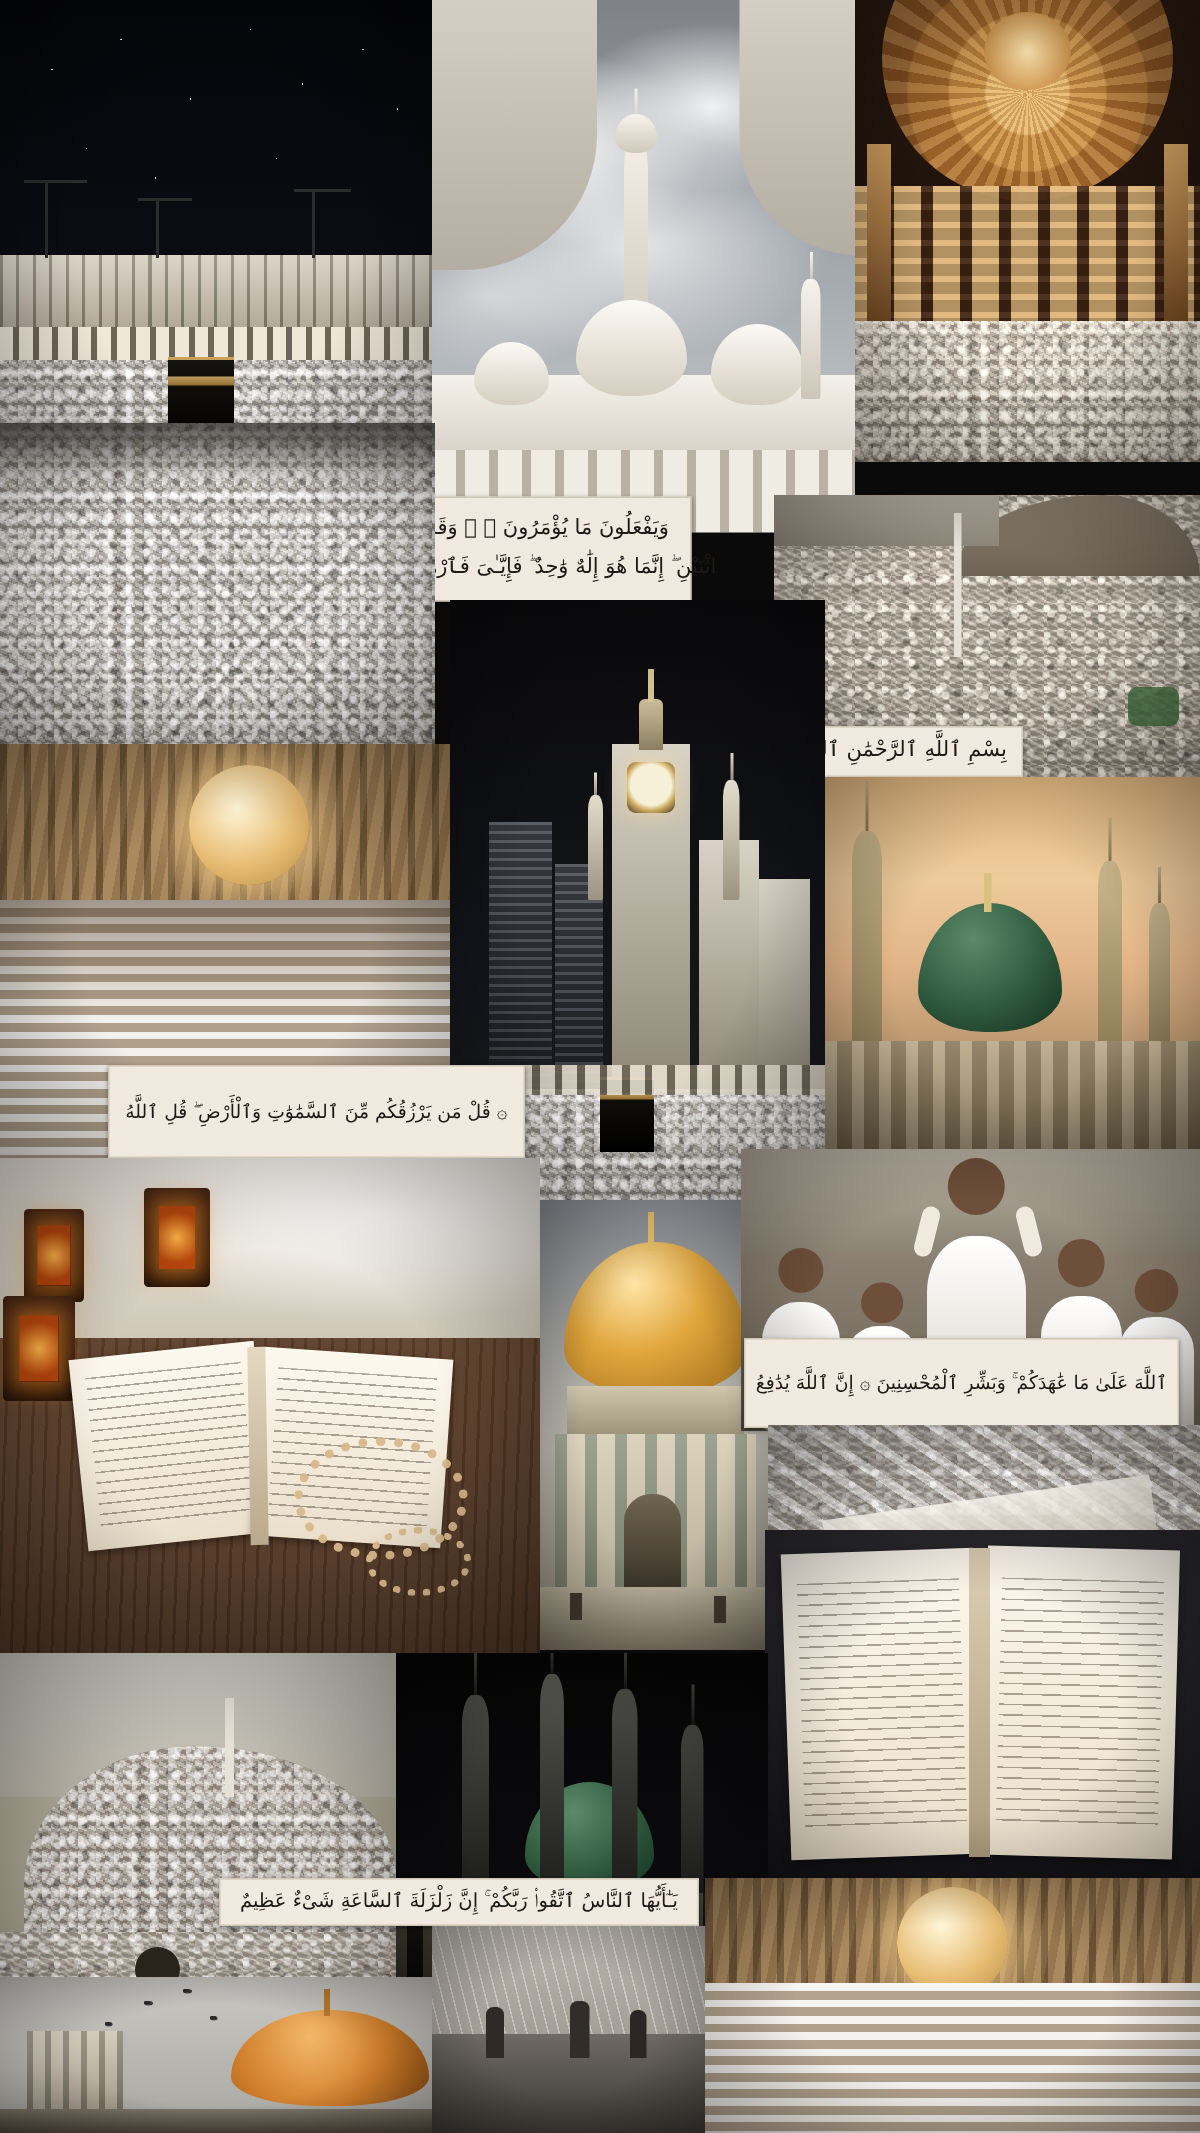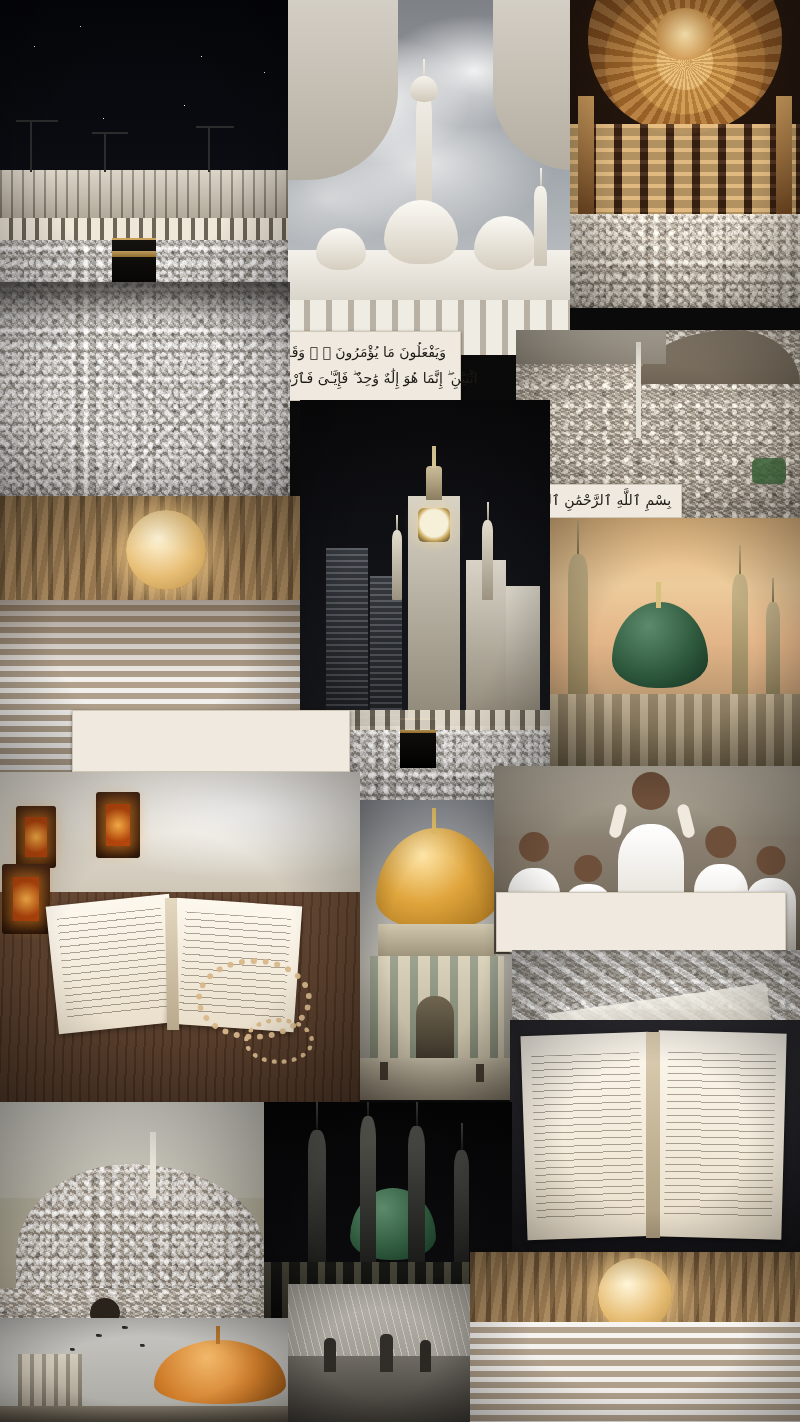--- a/index.html
+++ b/index.html
@@ -365,20 +365,21 @@
     <div class="green-dome" style="left:62px;top:84px;width:96px;height:86px;"></div>
     <div style="position:absolute;left:106px;top:64px;width:5px;height:26px;background:#d9c27f;"></div>
     <div class="minaret" style="left:18px;top:36px;width:20px;height:150px;background:linear-gradient(#cdb98c,#8a7a55);"></div>
     <div class="minaret" style="left:182px;top:56px;width:16px;height:132px;background:linear-gradient(#cdb98c,#8a7a55);"></div>
     <div class="minaret" style="left:216px;top:84px;width:14px;height:108px;background:linear-gradient(#c3b089,#7e7150);"></div>
     <div style="position:absolute;left:0;top:176px;width:250px;height:86px;background:linear-gradient(#b7a482,#6c5f46);"></div>
     <div style="position:absolute;left:0;top:176px;width:250px;height:86px;background:repeating-linear-gradient(90deg, rgba(255,255,255,.14) 0 8px, rgba(0,0,0,.18) 8px 18px);"></div>
   </div>
 
   <div class="ayah" style="left:72px;top:710px;width:278px;height:62px;font-size:12.5px;">
+    <span>۞ قُلْ مَن يَرْزُقُكُم مِّنَ ٱلسَّمَٰوَٰتِ وَٱلْأَرْضِ ۖ قُلِ ٱللَّهُ</span>
   </div>
 
   <div class="tile vignette" style="left:0;top:772px;width:360px;height:330px;">
     <div class="inner wood"></div>
     <div style="position:absolute;left:0;top:0;width:360px;height:120px;background:linear-gradient(#efeae0,#cfc8b9);"></div>
     <div style="position:absolute;left:0;top:0;width:360px;height:120px;background:radial-gradient(ellipse at 70% 30%, rgba(255,255,255,.9), rgba(255,255,255,0) 60%);"></div>
     <div class="lantern" style="left:96px;top:20px;width:44px;height:66px;"></div>
     <div class="lantern" style="left:16px;top:34px;width:40px;height:62px;"></div>
     <div class="lantern" style="left:2px;top:92px;width:48px;height:70px;"></div>
 
@@ -423,20 +424,21 @@
       </div>
     <div class="pilgrim" style="left:200px;top:98px;width:54px;height:90px;">
         <span class="head"></span>
       </div>
     <div class="pilgrim" style="left:252px;top:112px;width:50px;height:76px;">
         <span class="head"></span>
       </div>
   </div>
 
   <div class="ayah" style="left:496px;top:892px;width:290px;height:60px;font-size:12.5px;">
+    <span>ٱللَّهَ عَلَىٰ مَا عَٰهَدَكُمْ ۚ وَبَشِّرِ ٱلْمُحْسِنِينَ ۞ إِنَّ ٱللَّهَ يُدَٰفِعُ</span>
   </div>
 
   <div class="tile vignette" style="left:512px;top:950px;width:288px;height:200px;">
     <div class="inner crowd cool"></div>
     <div style="position:absolute;left:0;top:0;width:288px;height:200px;background:repeating-linear-gradient(34deg, rgba(255,255,255,.42) 0 6px, rgba(120,112,100,.3) 6px 16px);"></div>
     <div style="position:absolute;left:40px;top:48px;width:220px;height:70px;background:linear-gradient(rgba(245,242,233,.85), rgba(170,163,148,.75));transform:rotate(-8deg);"></div>
   </div>
 
   <div class="tile vignette" style="left:0;top:1102px;width:264px;height:320px;">
     <div class="inner" style="background:linear-gradient(#c9c6bd 0%, #aba693 35%, #8f8876 100%);"></div>
@@ -466,20 +468,23 @@
     <div class="inner" style="background:linear-gradient(#050506,#0d0d10);"></div>
     <div class="green-dome" style="left:86px;top:86px;width:86px;height:72px;"></div>
     <div class="minaret" style="left:44px;top:28px;width:18px;height:140px;background:linear-gradient(#4a4b46,#1a1a18);"></div>
     <div class="minaret" style="left:96px;top:14px;width:16px;height:150px;background:linear-gradient(#55564f,#1c1c1a);"></div>
     <div class="minaret" style="left:144px;top:24px;width:17px;height:142px;background:linear-gradient(#4a4b46,#191917);"></div>
     <div class="minaret" style="left:190px;top:48px;width:15px;height:122px;background:linear-gradient(#434440,#181816);"></div>
     <div style="position:absolute;left:0;top:160px;width:248px;height:62px;background:linear-gradient(#23241f,#0b0b0a);"></div>
     <div style="position:absolute;left:0;top:160px;width:248px;height:62px;background:repeating-linear-gradient(90deg, rgba(190,180,140,.22) 0 7px, rgba(0,0,0,.35) 7px 18px);"></div>
   </div>
 
+  <div class="ayah" style="left:146px;top:1252px;width:320px;height:32px;font-size:13px;">
+    <span>يَـٰٓأَيُّهَا ٱلنَّاسُ ٱتَّقُوا۟ رَبَّكُمْ ۚ إِنَّ زَلْزَلَةَ ٱلسَّاعَةِ شَىْءٌ عَظِيمٌ</span>
+  </div>
 
   <div class="tile vignette" style="left:288px;top:1284px;width:182px;height:138px;">
     <div class="inner" style="background:linear-gradient(#b9b5ad,#8f8b82);"></div>
     <div style="position:absolute;inset:0;background:repeating-linear-gradient(76deg, rgba(255,255,255,.35) 0 1px, rgba(255,255,255,0) 1px 7px);"></div>
     <div style="position:absolute;left:0;top:72px;width:182px;height:66px;background:linear-gradient(#6f6b64,#3b3833);"></div>
     <div style="position:absolute;left:36px;top:54px;width:12px;height:34px;background:#2e2b27;border-radius:5px 5px 0 0;"></div>
     <div style="position:absolute;left:92px;top:50px;width:13px;height:38px;background:#312e29;border-radius:5px 5px 0 0;"></div>
     <div style="position:absolute;left:132px;top:56px;width:11px;height:32px;background:#2b2824;border-radius:5px 5px 0 0;"></div>
   </div>
 

